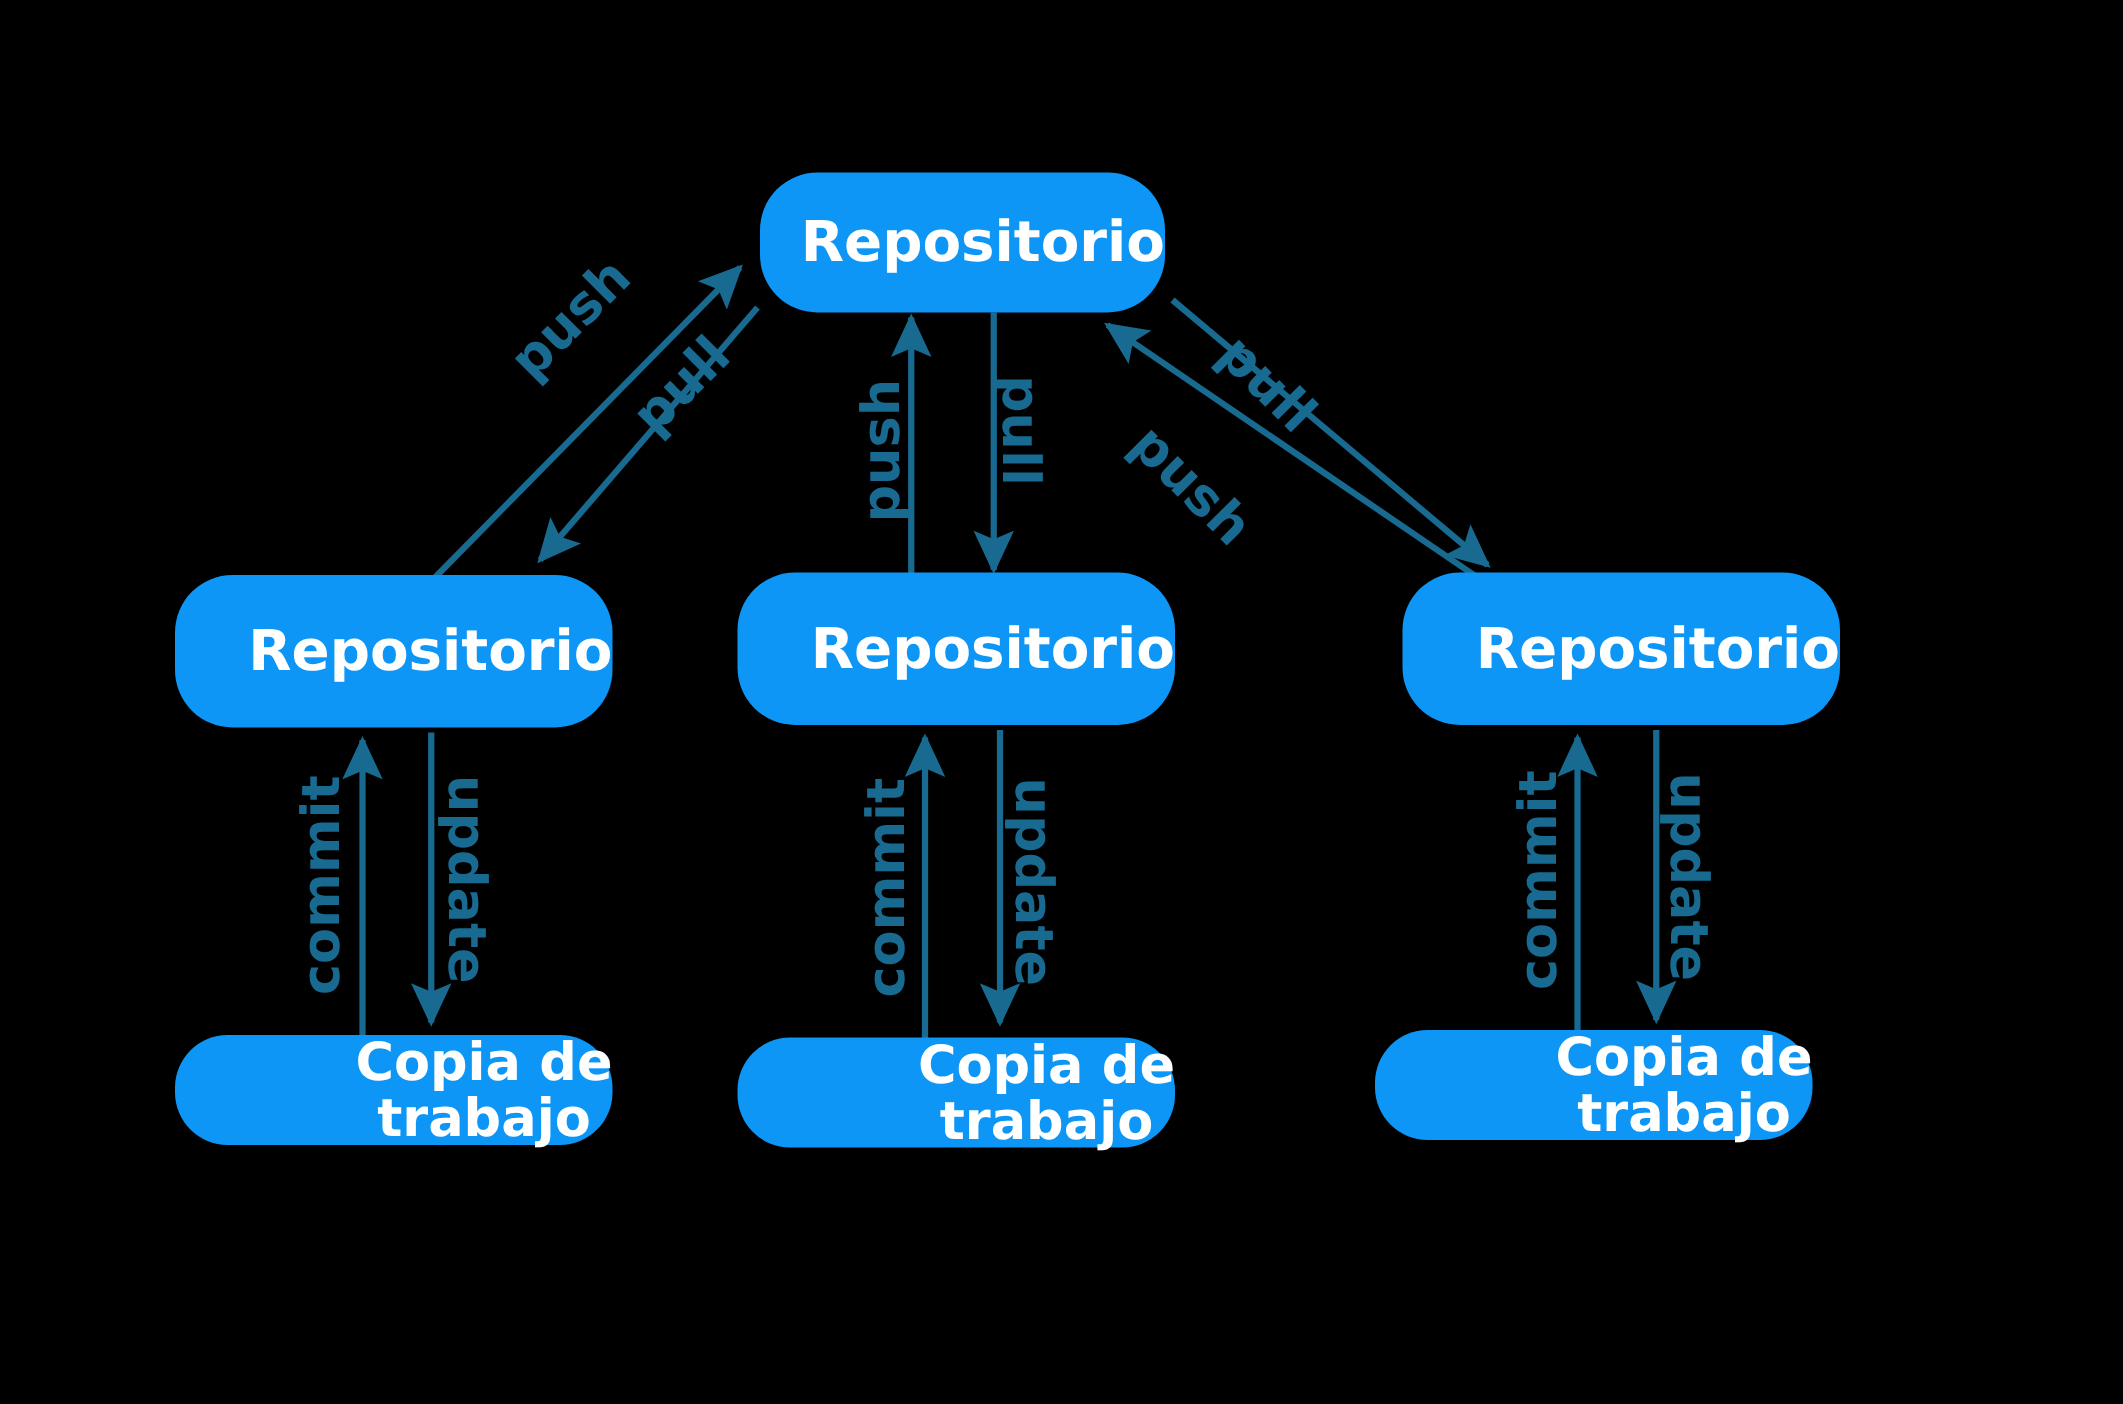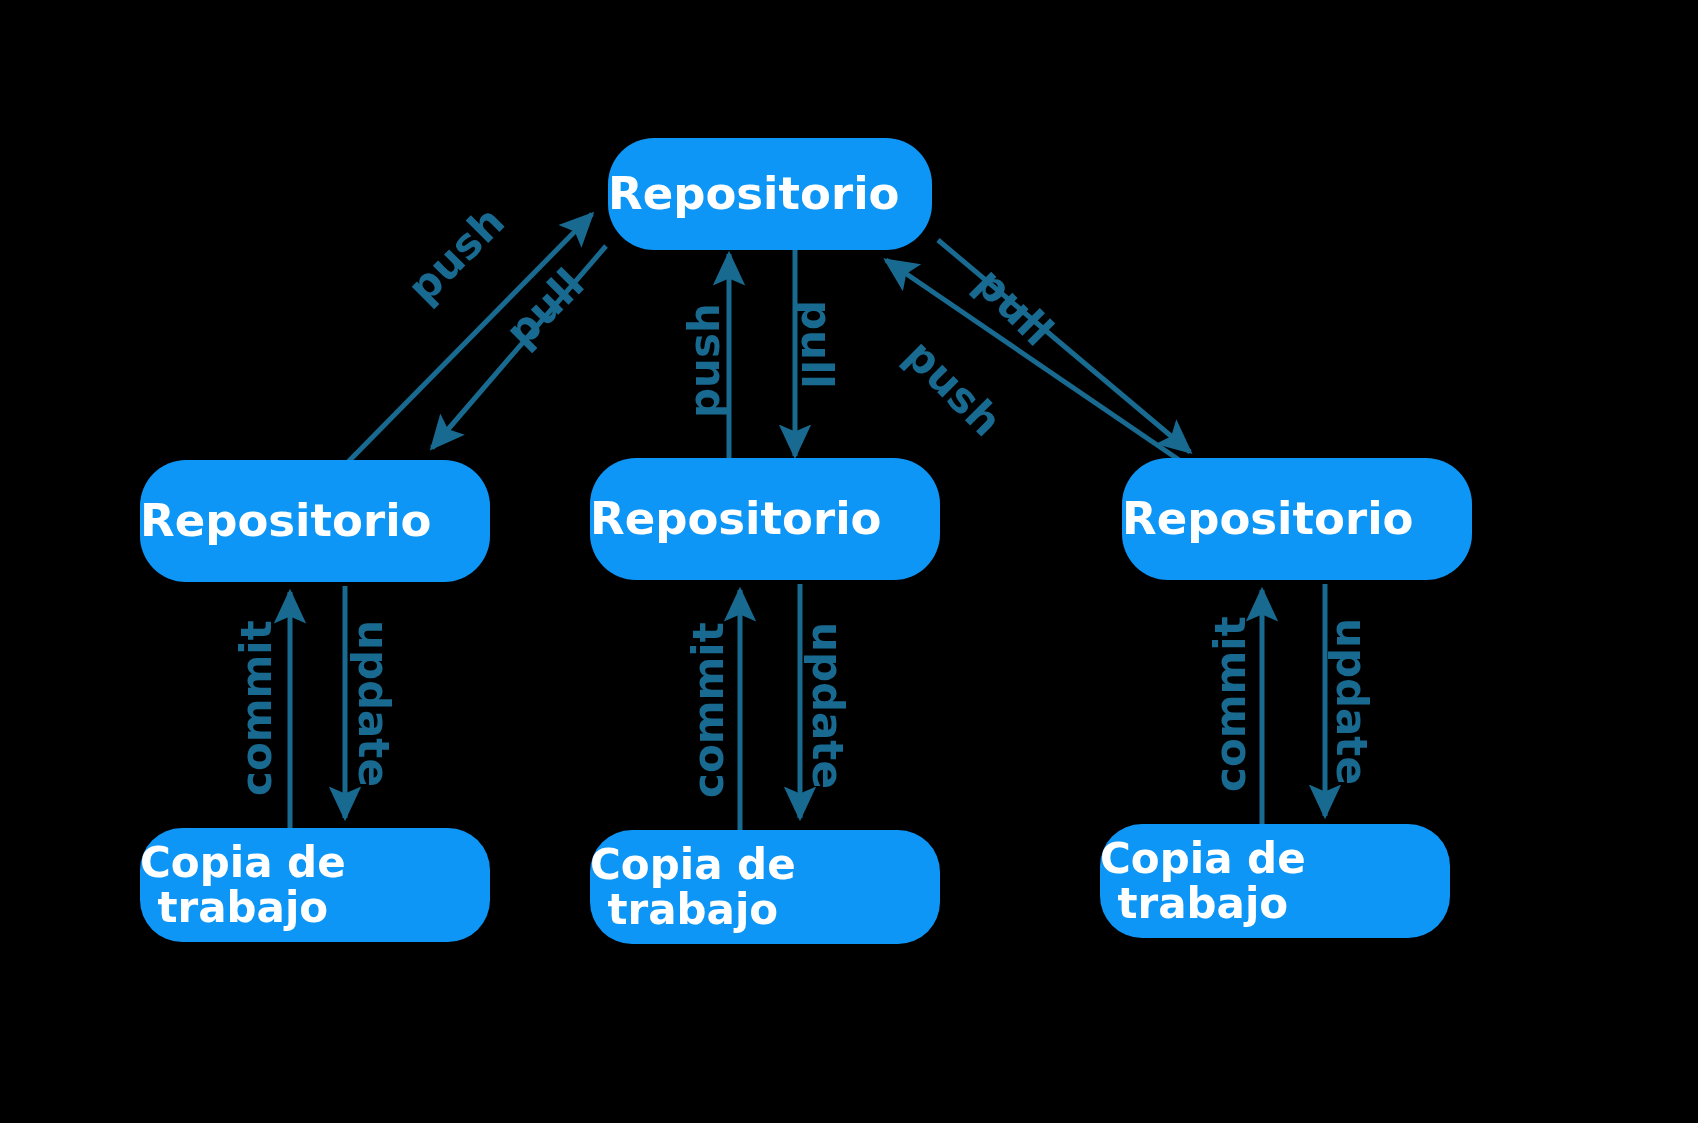--- a/index.html
+++ b/index.html
@@ -3,36 +3,36 @@
 <meta charset="utf-8">
 <style>
   html,body{margin:0;padding:0;background:#000;}
   body{width:1698px;height:1123px;overflow:hidden;font-family:"DejaVu Sans",sans-serif;}
   #stage{position:relative;width:1698px;height:1123px;background:#000000;}
   #svg{position:absolute;left:0;top:0;width:1698px;height:1123px;}
   .node{
     position:absolute;
     background:#0d96f5;
     border-radius:46px;
-    display:flex;align-items:center;justify-content:flex-start;
+    display:flex;align-items:center;justify-content:flex-end;
     color:#ffffff;
     font-weight:bold;
     font-family:"DejaVu Sans",sans-serif;
     text-align:center;
     line-height:1.08;
     box-sizing:border-box;
     z-index:3;
   }
   .node .txt{display:block;white-space:pre-line;}
   .node-top{left:608px;top:138px;width:324px;height:112px;font-size:45px;}
   .node-repo{width:350px;height:122px;font-size:45px;}
   .repo-l{left:140px;top:460px;}
   .repo-c{left:590px;top:458px;}
   .repo-r{left:1122px;top:458px;}
-  .node-wc{width:350px;height:114px;font-size:42px;border-radius:42px;}
+  .node-wc{width:350px;height:88px;font-size:42px;border-radius:42px;}
   .wc-l{left:140px;top:828px;}
   .wc-c{left:590px;top:830px;}
   .wc-r{left:1100px;top:824px;}
   .edge-label{
     position:absolute;
     color:#186a90;
     font-weight:bold;
     font-family:"DejaVu Sans",sans-serif;
     font-size:42px;
     white-space:nowrap;

